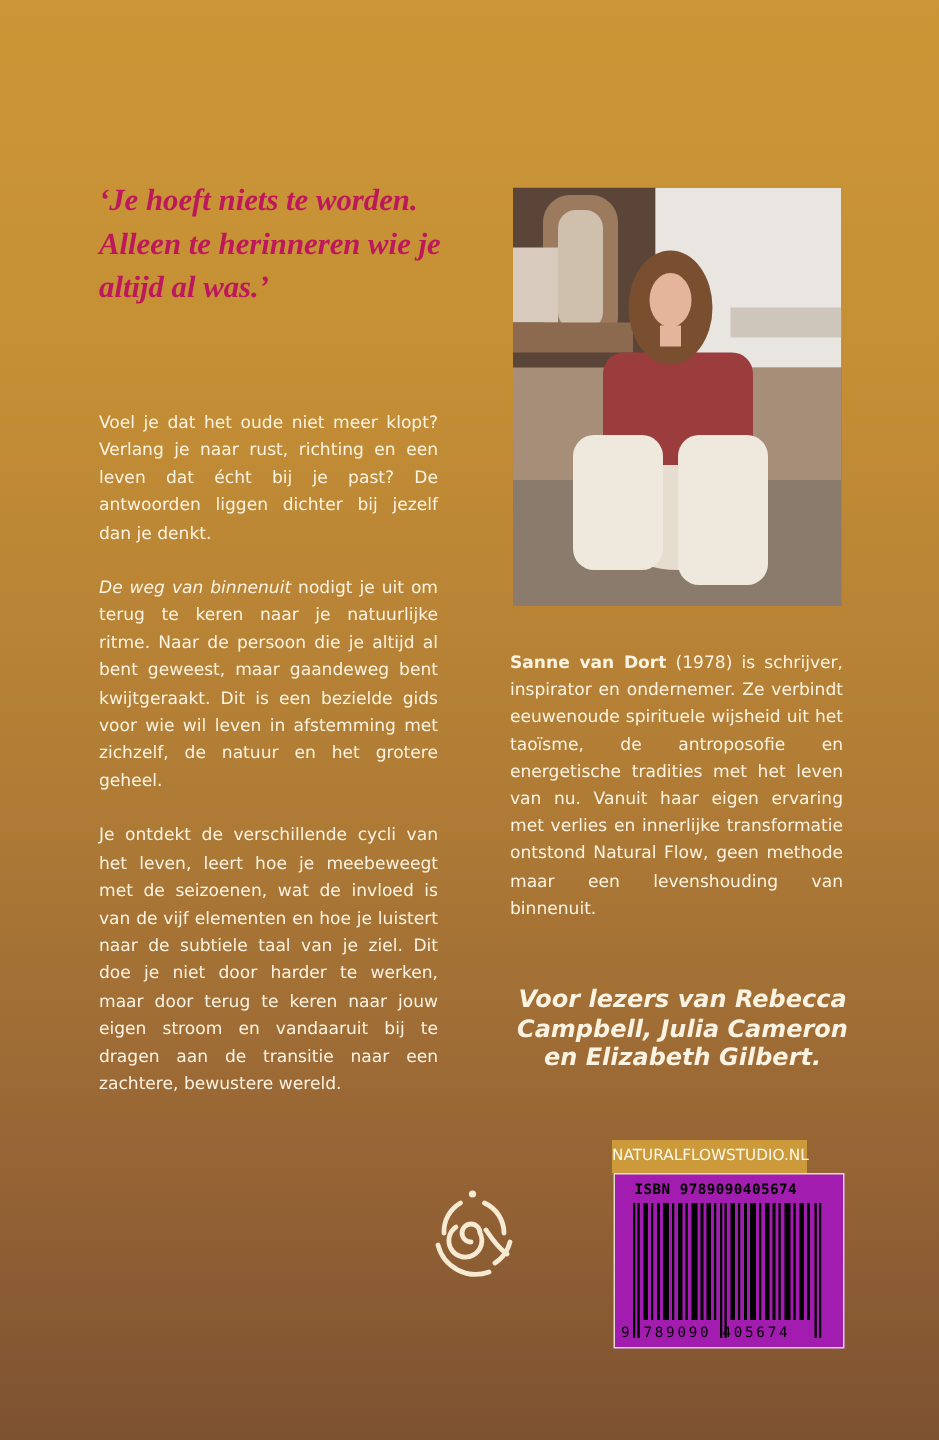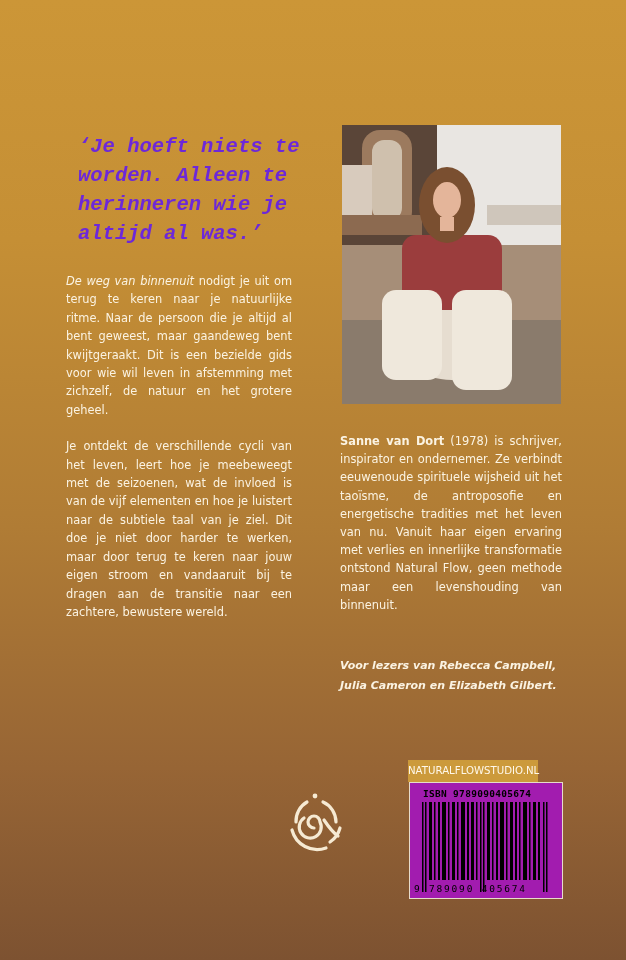--- a/index.html
+++ b/index.html
@@ -5,41 +5,41 @@
   html, body { margin: 0; padding: 0; }
   body {
     width: 626px; height: 960px; overflow: hidden;
     background: linear-gradient(180deg, #cc9637 0%, #c58f35 25%, #b07c35 55%, #976535 80%, #7d5231 100%);
     font-family: "DejaVu Sans", sans-serif;
     color: #fbf3e2;
     position: relative;
   }
   .quote {
     position: absolute; left: 66px; top: 120px; width: 250px;
-    font-family: Liberation Mono, monospace; font-style: italic; font-weight: 600;
-    font-size: 20.5px; line-height: 29px; color: #6d28d9; margin: 12px;
+    font-family: Liberation Serif, serif; font-style: italic; font-weight: 600;
+    font-size: 20.5px; line-height: 29px; color: #be185d; margin: 0;
   }
   .body-col {
     position: absolute; left: 66px; top: 272px; width: 226px;
     font-size: 11.4px; line-height: 18.4px; text-align: justify;
   }
   .body-col p { margin: 0 0 18px 0; hyphens: manual; }
   .body-col em { }
   .photo {
     position: absolute; left: 342px; top: 125px; width: 219px; height: 279px;
     overflow: hidden; background: #8a7565;
   }
   .bio {
     position: absolute; left: 340px; top: 432px; width: 222px;
     font-size: 11.4px; line-height: 18.2px; text-align: justify; margin: 0;
   }
   .bio b { font-weight: bold; }
   .readers {
     position: absolute; left: 340px; top: 656px; width: 230px;
-    font-style: italic; font-weight: 600; font-size: 11px; line-height: 19.5px; margin: 0;
+    font-style: italic; font-weight: 600; font-size: 16px; line-height: 19.5px; margin: 0; text-align: center;
   }
   .site-badge {
     position: absolute; left: 408px; top: 760px; width: 130px; height: 22px;
     background: #cc9a3b; color: #fff8ea; font-size: 10.2px; line-height: 22px; text-align: center;
     letter-spacing: 0px;
   }
   .barcode-box {
     position: absolute; left: 409px; top: 782px; width: 152px; height: 115px;
     background: #a21caf; border: 1px solid #e7dccb;
   }
@@ -53,20 +53,21 @@
   }
   .bars { position: absolute; left: 12px; top: 19px; width: 128px; height: 90px; }
   .logo { position: absolute; left: 280px; top: 788px; width: 70px; height: 70px; }
 </style>
 </head>
 <body>
 
 <p class="quote">‘Je hoeft niets te worden. Alleen te herinneren wie je altijd al was.’</p>
 
 <div class="body-col">
+  <p>Voel je dat het oude niet meer klopt? Verlang je naar rust, rich­ting en een leven dat écht bij je past? De antwoorden liggen dich­ter bij jezelf dan je denkt.</p>
   <p><em>De weg van binnenuit</em><span> nodigt je uit om terug te keren naar je natuurlijke ritme. Naar de persoon die je altijd al bent geweest, maar gaandeweg bent kwijtgeraakt. Dit is een bezielde gids voor wie wil leven in afstemming met zichzelf, de natuur en het grotere geheel.</span></p>
   <p>Je ontdekt de verschillende cycli van het leven, leert hoe je mee­beweegt met de seizoenen, wat de invloed is van de vijf elemen­ten en hoe je luistert naar de subtiele taal van je ziel. Dit doe je niet door harder te werken, maar door terug te keren naar jouw eigen stroom en vandaaruit bij te dragen aan de transitie naar een zachtere, bewustere wereld.</p>
 </div>
 
 <div class="photo">
   <svg width="219" height="279" viewBox="0 0 219 279" xmlns="http://www.w3.org/2000/svg">
     <rect width="219" height="279" fill="#b9aa9a"></rect>
     <rect x="0" y="0" width="95" height="150" fill="#5a4538"></rect>
     <rect x="95" y="0" width="124" height="120" fill="#e9e6e2"></rect>
     <rect x="20" y="5" width="50" height="100" rx="18" fill="#9c7a5e"></rect>

